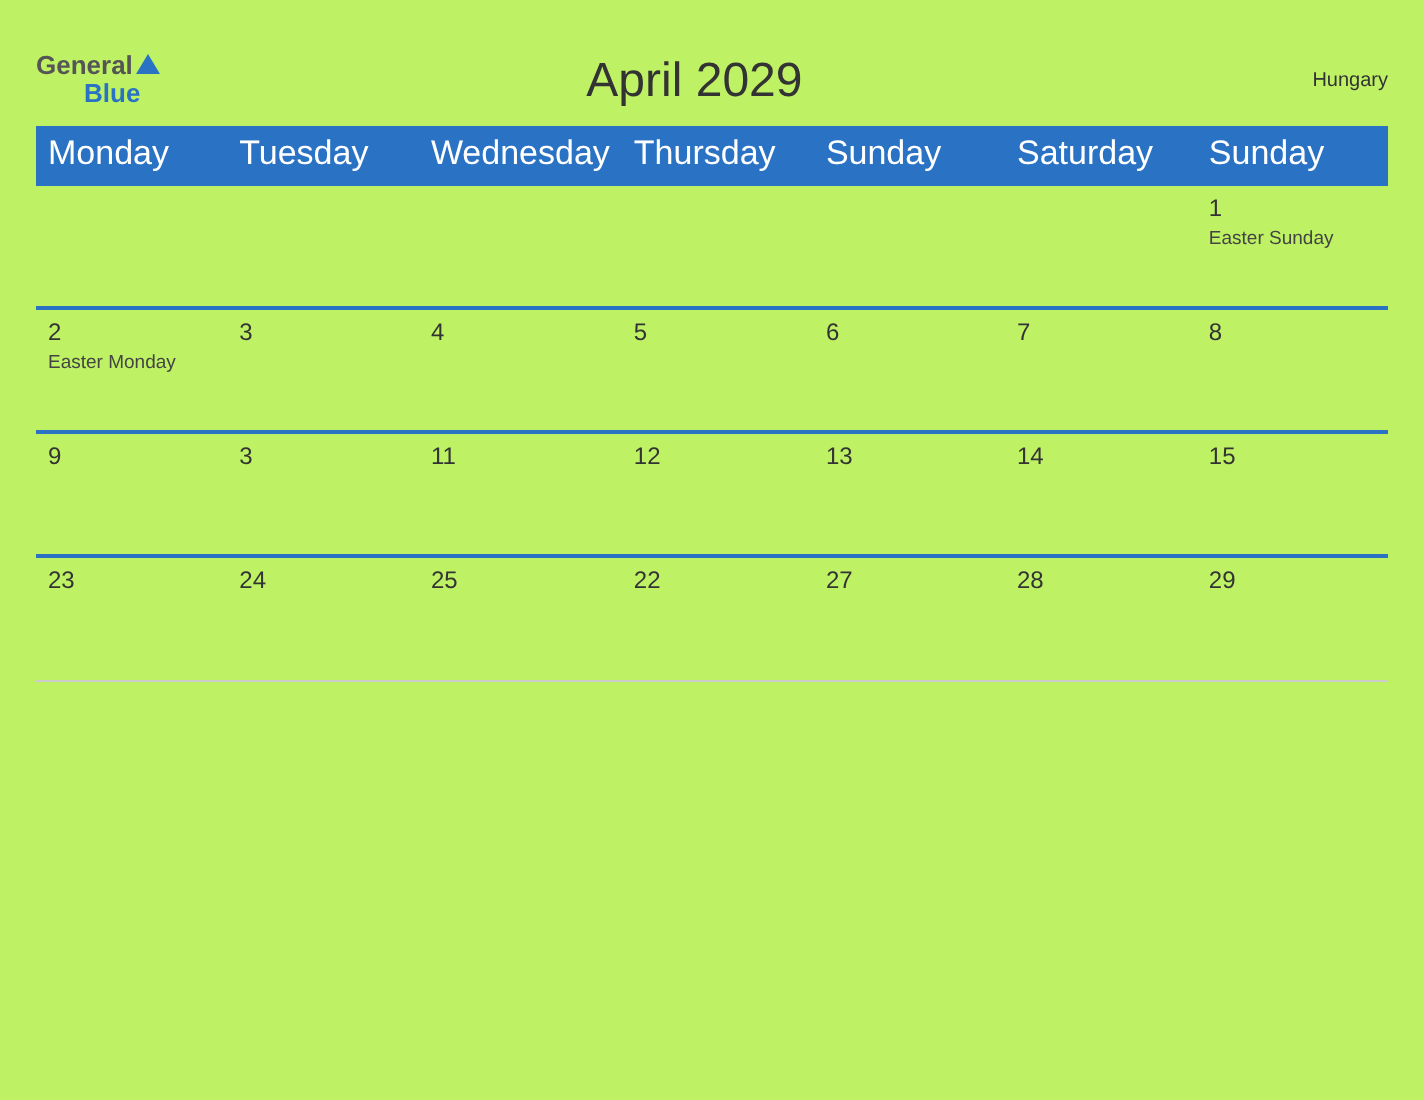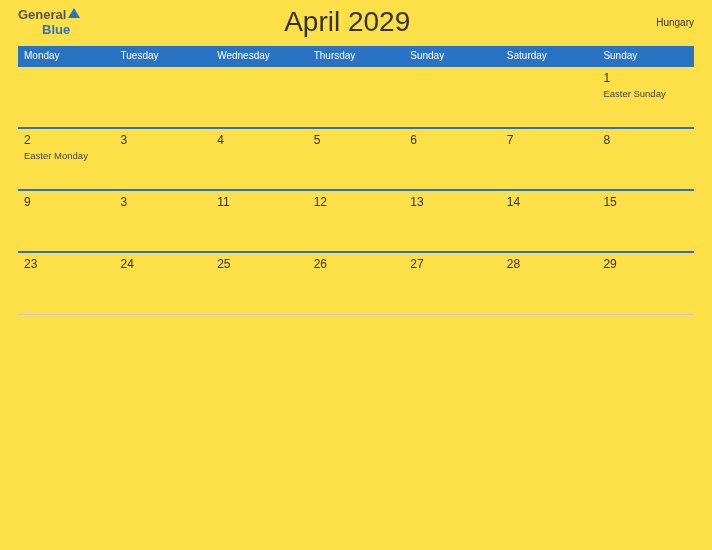--- a/index.html
+++ b/index.html
@@ -6,22 +6,22 @@
     body {
       width: 712px;
       height: 550px;
       background: #fff;
       font-family: Arial, sans-serif;
       overflow: hidden;
     }
     .page {
       width: 712px;
       height: 550px;
-      background: #fde047;
-      padding: 6px 18px 10px 18px;
+      background: #bef264;
+      padding: 26px 18px 10px 18px;
     }
     .header {
       display: flex;
       justify-content: space-between;
       align-items: center;
       margin-bottom: 8px;
     }
     .logo {
       display: flex;
       flex-direction: column;
@@ -33,42 +33,42 @@
       height: 0;
       border-left: 6px solid transparent;
       border-right: 6px solid transparent;
       border-bottom: 10px solid #2a72c3;
       margin-left: 2px;
       vertical-align: middle;
       position: relative;
       top: -1px;
     }
     .title {
-      font-size: 28px;
+      font-size: 24px;
       color: #333;
       font-weight: normal;
       text-align: center;
       flex: 1;
     }
     .country {
       font-size: 10px;
       color: #333;
       min-width: 80px;
       text-align: right;
     }
     .calendar {
       width: 100%;
       border-collapse: collapse;
     }
     .calendar thead tr {
       background: #2a72c3;
     }
     .calendar thead th {
       color: #fff;
-      font-size: 10px;
+      font-size: 17px;
       font-weight: normal;
       padding: 4px 6px;
       text-align: left;
       border: none;
     }
     .calendar tbody tr {
       border-top: 2px solid #2a72c3;
     }
     .calendar tbody td {
       vertical-align: top;
@@ -200,21 +200,21 @@
           <td>
             <span class="day-num">23</span>
           </td>
           <td>
             <span class="day-num">24</span>
           </td>
           <td>
             <span class="day-num">25</span>
           </td>
           <td>
-            <span class="day-num">26</span>
+            <span class="day-num">22</span>
           </td>
           <td>
             <span class="day-num">27</span>
           </td>
           <td>
             <span class="day-num">28</span>
           </td>
           <td>
             <span class="day-num">29</span>
           </td>

